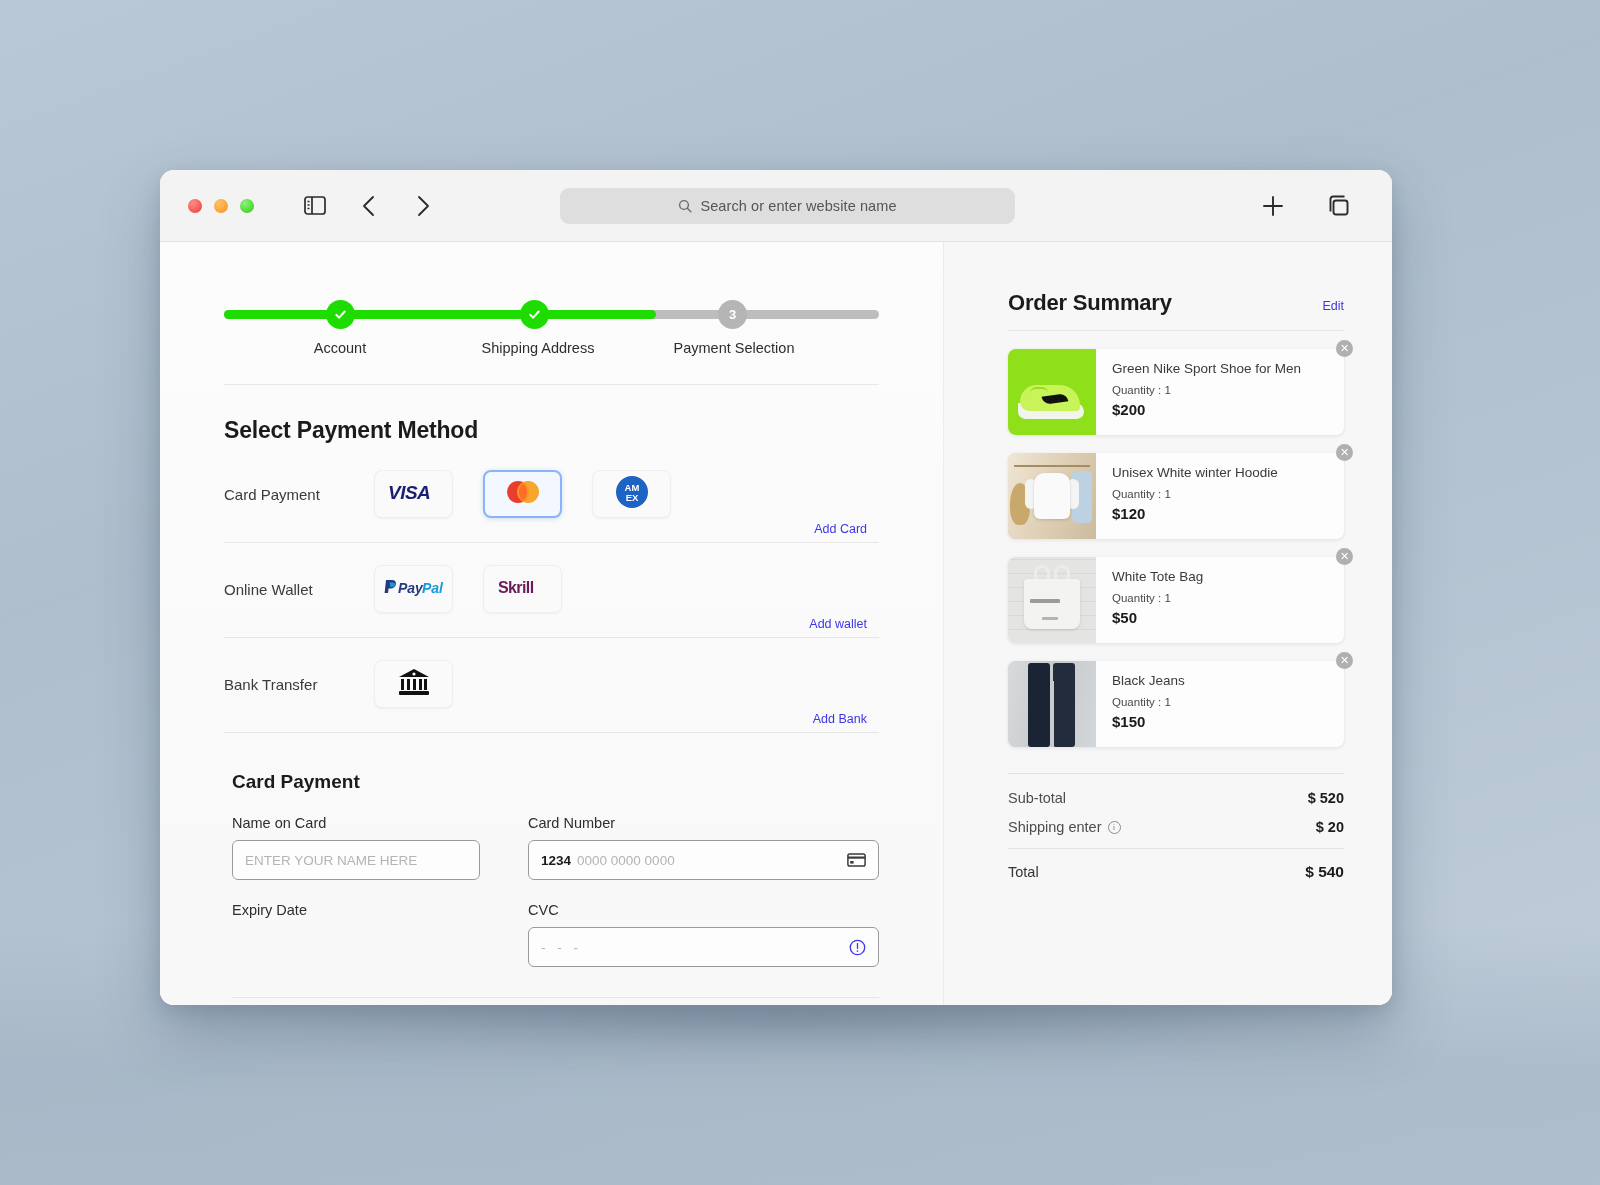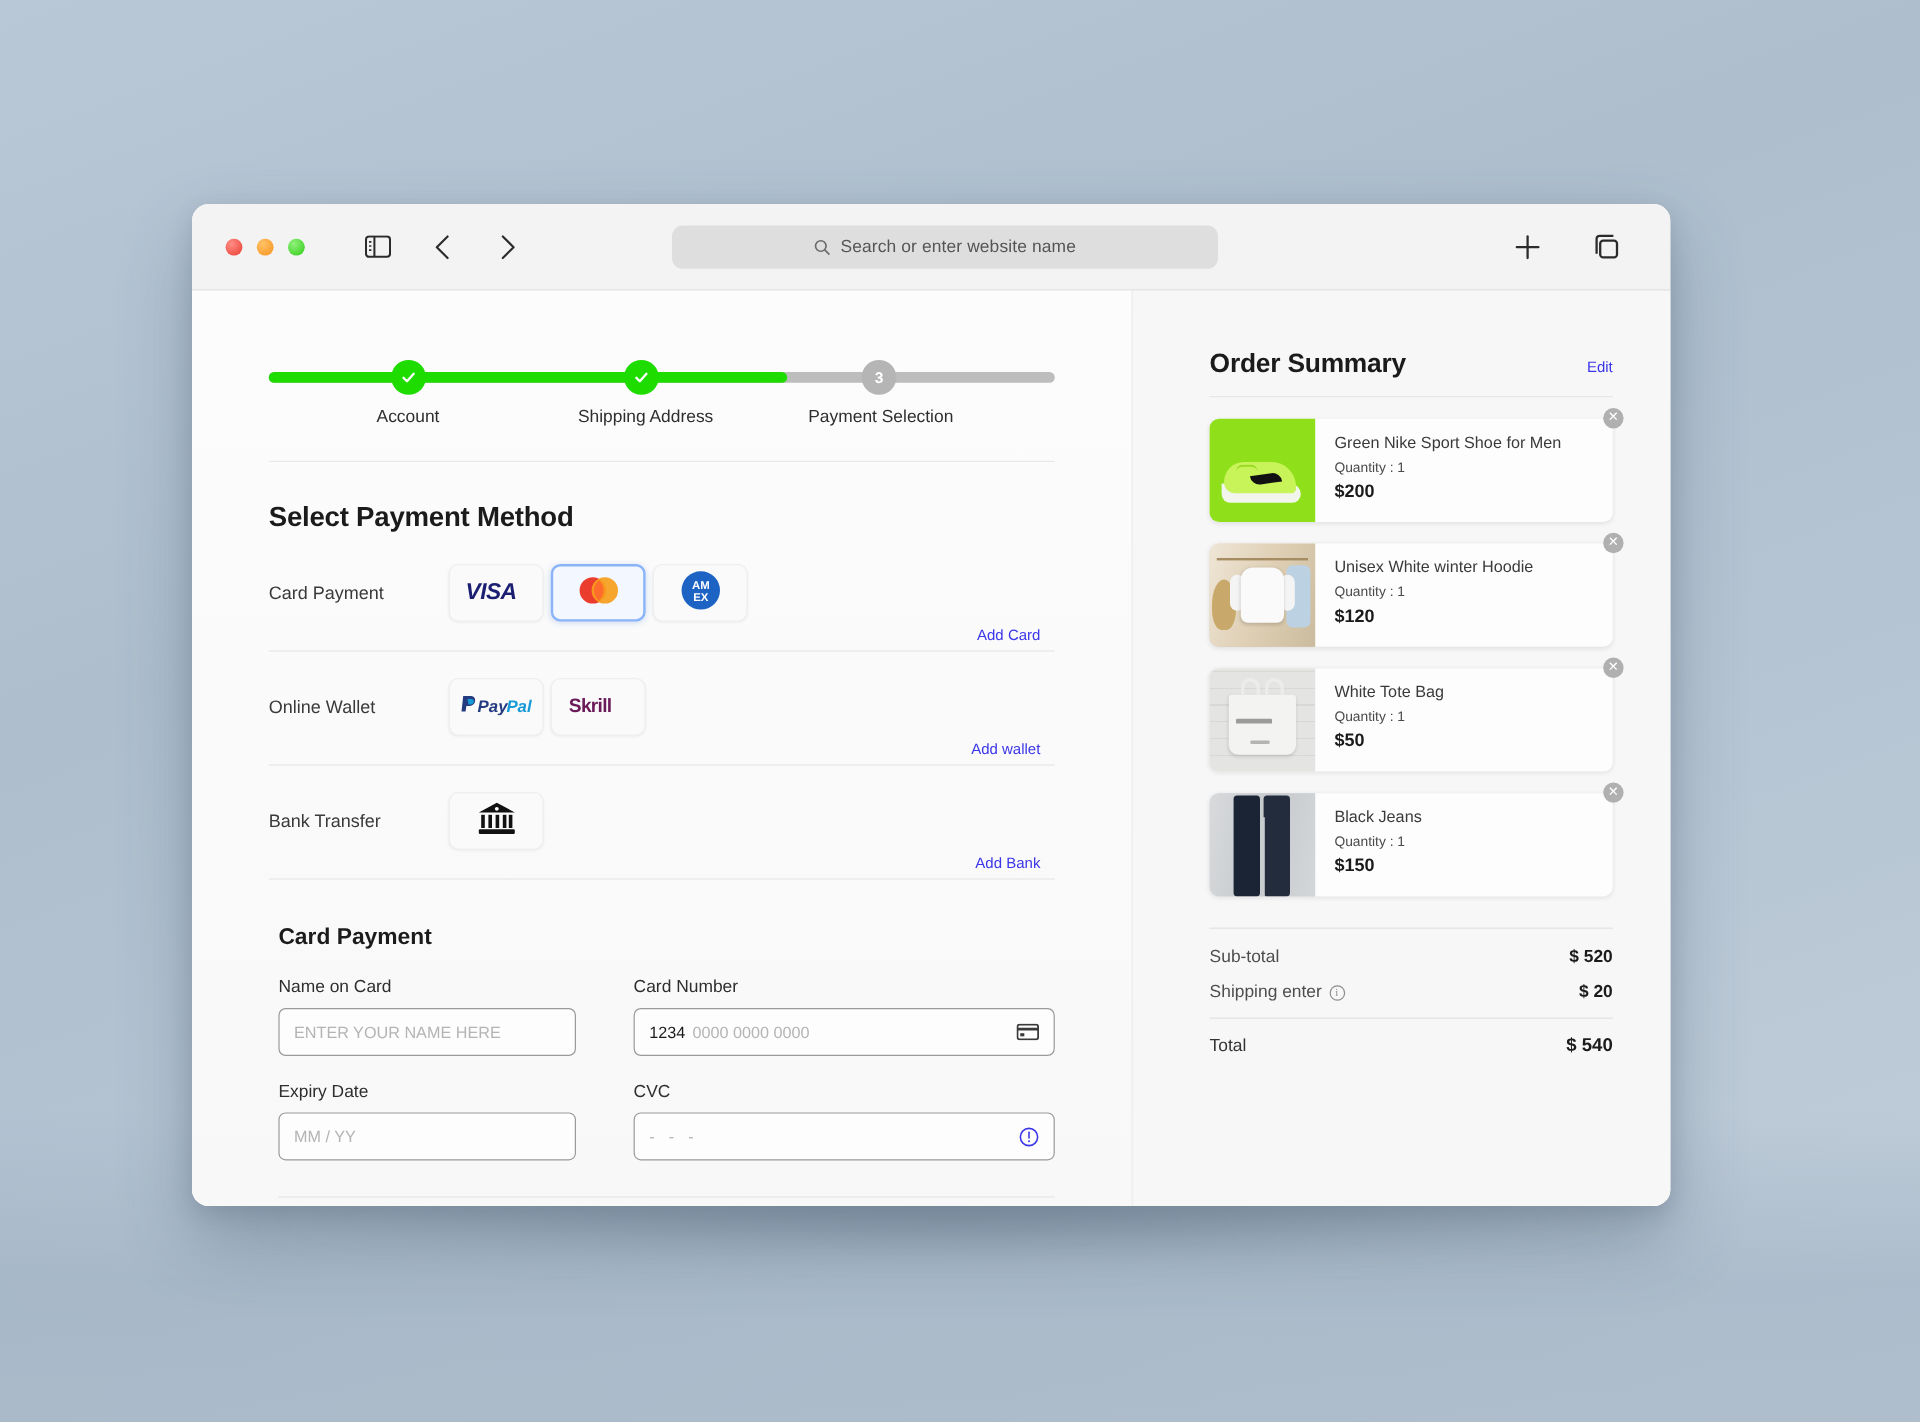--- a/index.html
+++ b/index.html
@@ -166,21 +166,21 @@
     display: flex;
     align-items: center;
     position: relative;
     padding-bottom: 8px;
   }
   .method-label {
     width: 150px;
     font-size: 15px;
     color: #3a3a3a;
   }
-  .brand-tiles { display: flex; gap: 6px; align-items: center; }
+  .brand-tiles { display: flex; gap: 30px; align-items: center; }
   .tile {
     width: 79px; height: 48px;
     background: #fafafa;
     border: 1px solid #efefef;
     border-radius: 8px;
     display: flex; align-items: center; justify-content: center;
     box-shadow: 0 1px 2px rgba(0,0,0,0.05);
   }
   .tile.selected {
     background: #f3f7ff;
@@ -223,21 +223,21 @@
     border: 1px solid #9a9a9a;
     border-radius: 6px;
     background: #fdfdfd;
     display: flex;
     align-items: center;
     padding: 0 12px;
     font-size: 13.5px;
     color: #b4b4b4;
     position: relative;
   }
-  .input .strong { color: #1b1b1b; font-weight: 400; margin-right: 6px; }
+  .input .strong { color: #1b1b1b; font-weight: 700; margin-right: 6px; }
   .input .in-icon {
     position: absolute;
     right: 12px;
     display: flex; align-items: center;
   }
 
   .form-footer-sep { border-top: 1px solid #e6e6e6; margin: 30px 0 0 8px; }
 
   
   .os-head {
@@ -559,23 +559,20 @@
                 <rect x="0.9" y="0.9" width="17.2" height="12.2" rx="1.8"></rect>
                 <line x1="1" y1="4.6" x2="18" y2="4.6" stroke-width="2.2"></line>
                 <rect x="3.2" y="8" width="3.4" height="2.6" fill="#3a3a3a" stroke="none"></rect>
               </svg>
             </span>
           </div>
         </div>
 
         <div>
           <div class="field-label">Expiry Date</div>
-          <div class="input">
-            <span>MM / YY</span>
-          </div>
         </div>
 
         <div>
           <div class="field-label">CVC</div>
           <div class="input">
             <span style="letter-spacing:4px;">-    -    -</span>
             <span class="in-icon">
               <svg width="17" height="17" viewBox="0 0 17 17" fill="none" stroke="#3b36e8" stroke-width="1.3">
                 <circle cx="8.5" cy="8.5" r="7.2"></circle>
                 <line x1="8.5" y1="4.6" x2="8.5" y2="9.4" stroke-linecap="round"></line>

